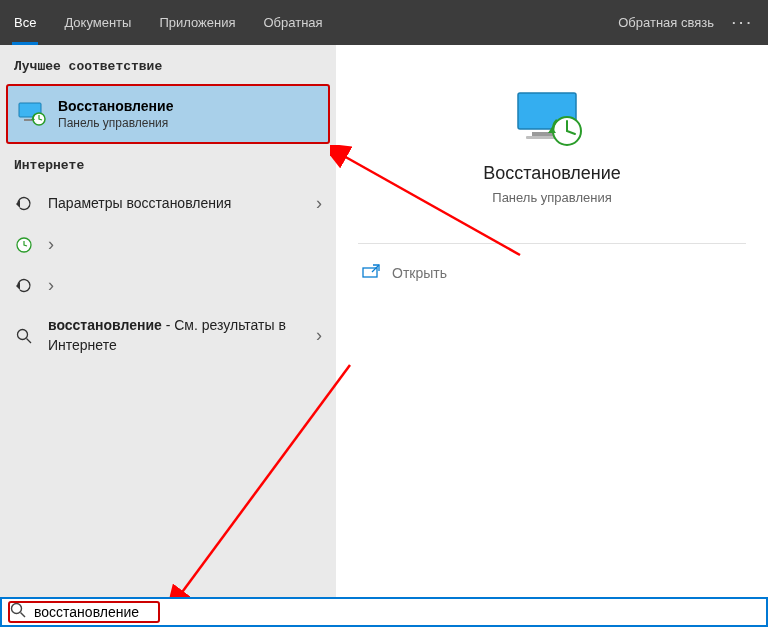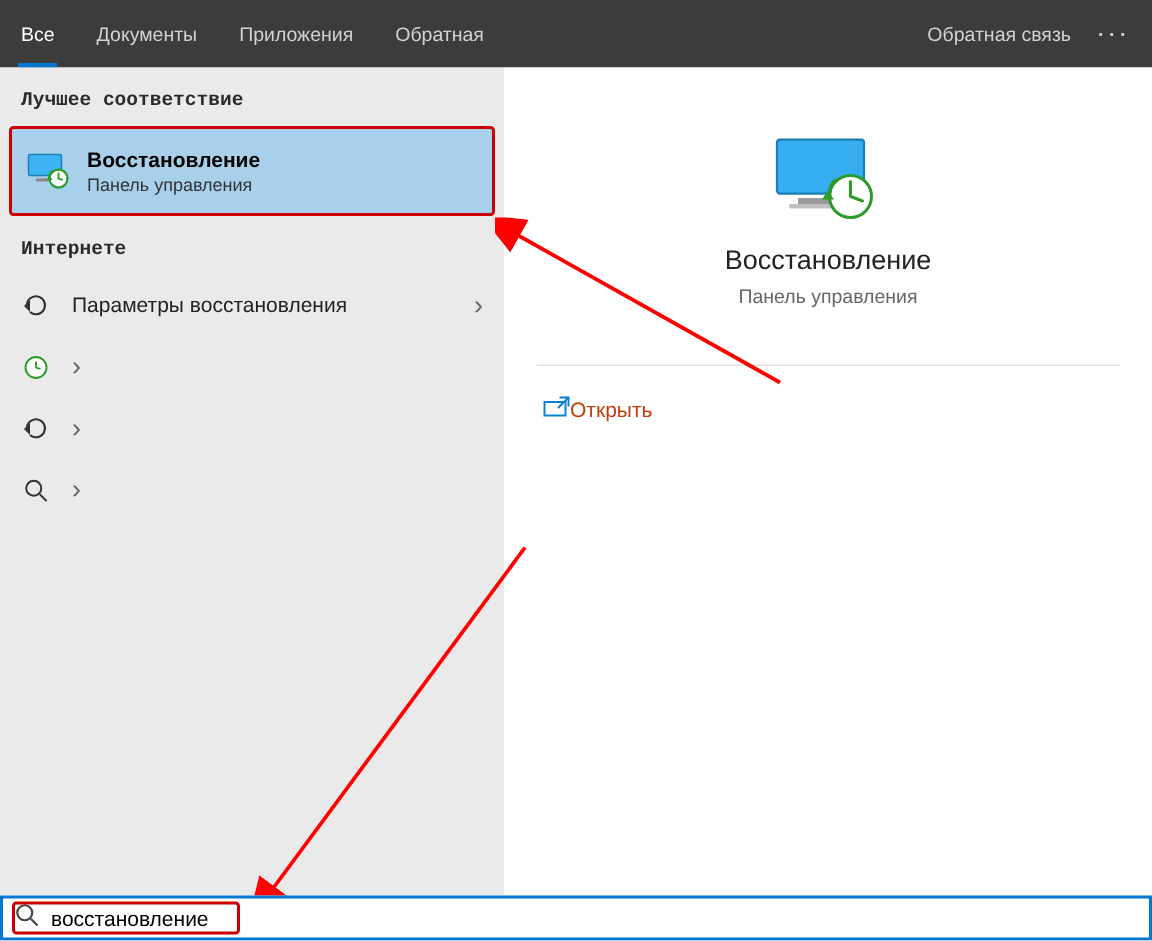--- a/index.html
+++ b/index.html
@@ -121,22 +121,22 @@
       margin-bottom: 14px;
     }
     .preview-title { font-size: 18px; color:#222; }
     .preview-sub { font-size: 13px; color:#666; margin-top:6px; }
     
     .divider{
       border: none; border-top: 1px solid #e1e1e1;
       margin: 38px 22px 10px 22px;
     }
     .open-row{
-      display:flex; align-items:center; gap:0;
-      padding: 10px 26px; font-size:14px; color:#c2410c;
+      display:flex; align-items:center; gap:12px;
+      padding: 10px 26px; font-size:14px; color:#737373;
       cursor:pointer;
     }
     
     .searchbar {
       position: absolute;
       bottom: 0; left: 0; right: 0;
       height: 30px;
       background: #fff;
       border: 2px solid #0078d4;
       display:flex; align-items:center;
@@ -242,20 +242,21 @@
     </div>
 
 
     <div class="list-item">
       <div class="li-icon">
         <svg width="16" height="16" viewBox="0 0 16 16">
             <circle cx="6.5" cy="6.5" r="5" stroke="#333" fill="none" stroke-width="1.3"></circle>
             <line x1="10.5" y1="10.5" x2="15" y2="15" stroke="#333" stroke-width="1.3"></line>
           </svg>
       </div>
+      <div class="li-text"><span class="bold">восстановление</span><span class="rest"> - См. результаты в Интернете</span></div>
       <div class="chev-right">›</div>
     </div>
 
   </div>
 
   <div class="right">
     <div class="preview">
       <div class="preview-icon">
         <svg width="80" height="60" viewBox="0 0 80 60">
           <rect x="6" y="4" width="58" height="36" rx="2" fill="#34aef0" stroke="#1b7fb3" stroke-width="1.5"></rect>

